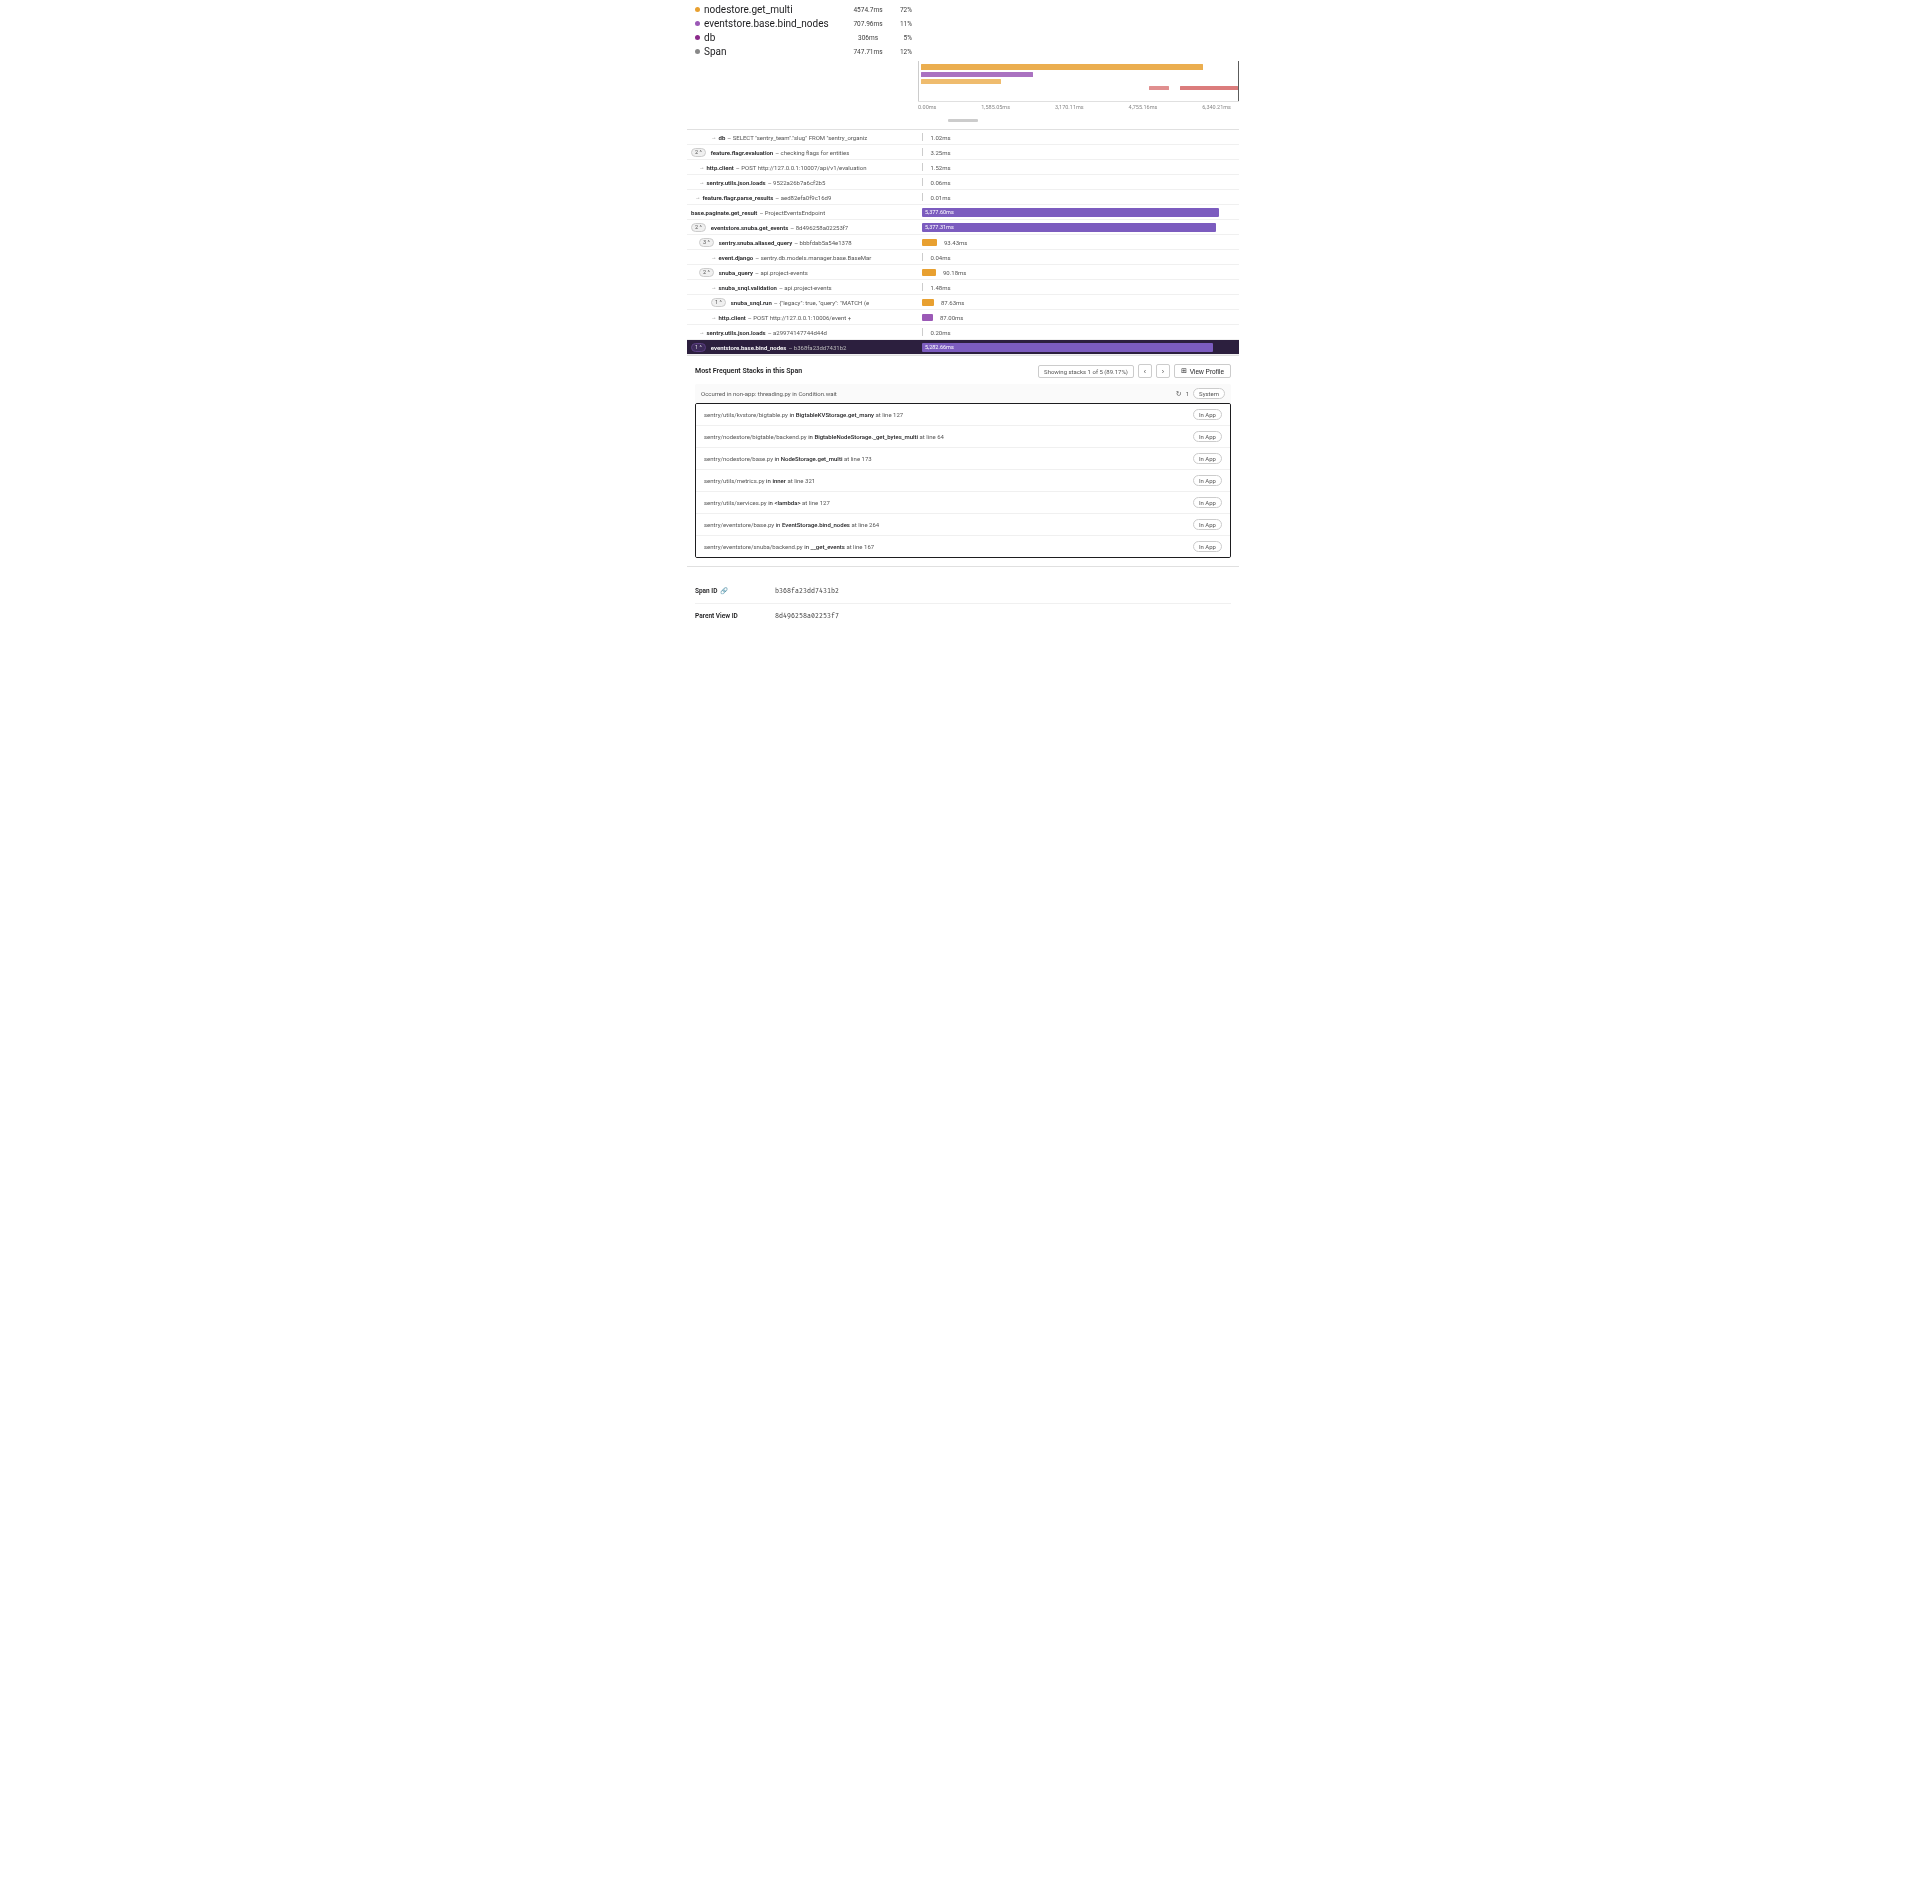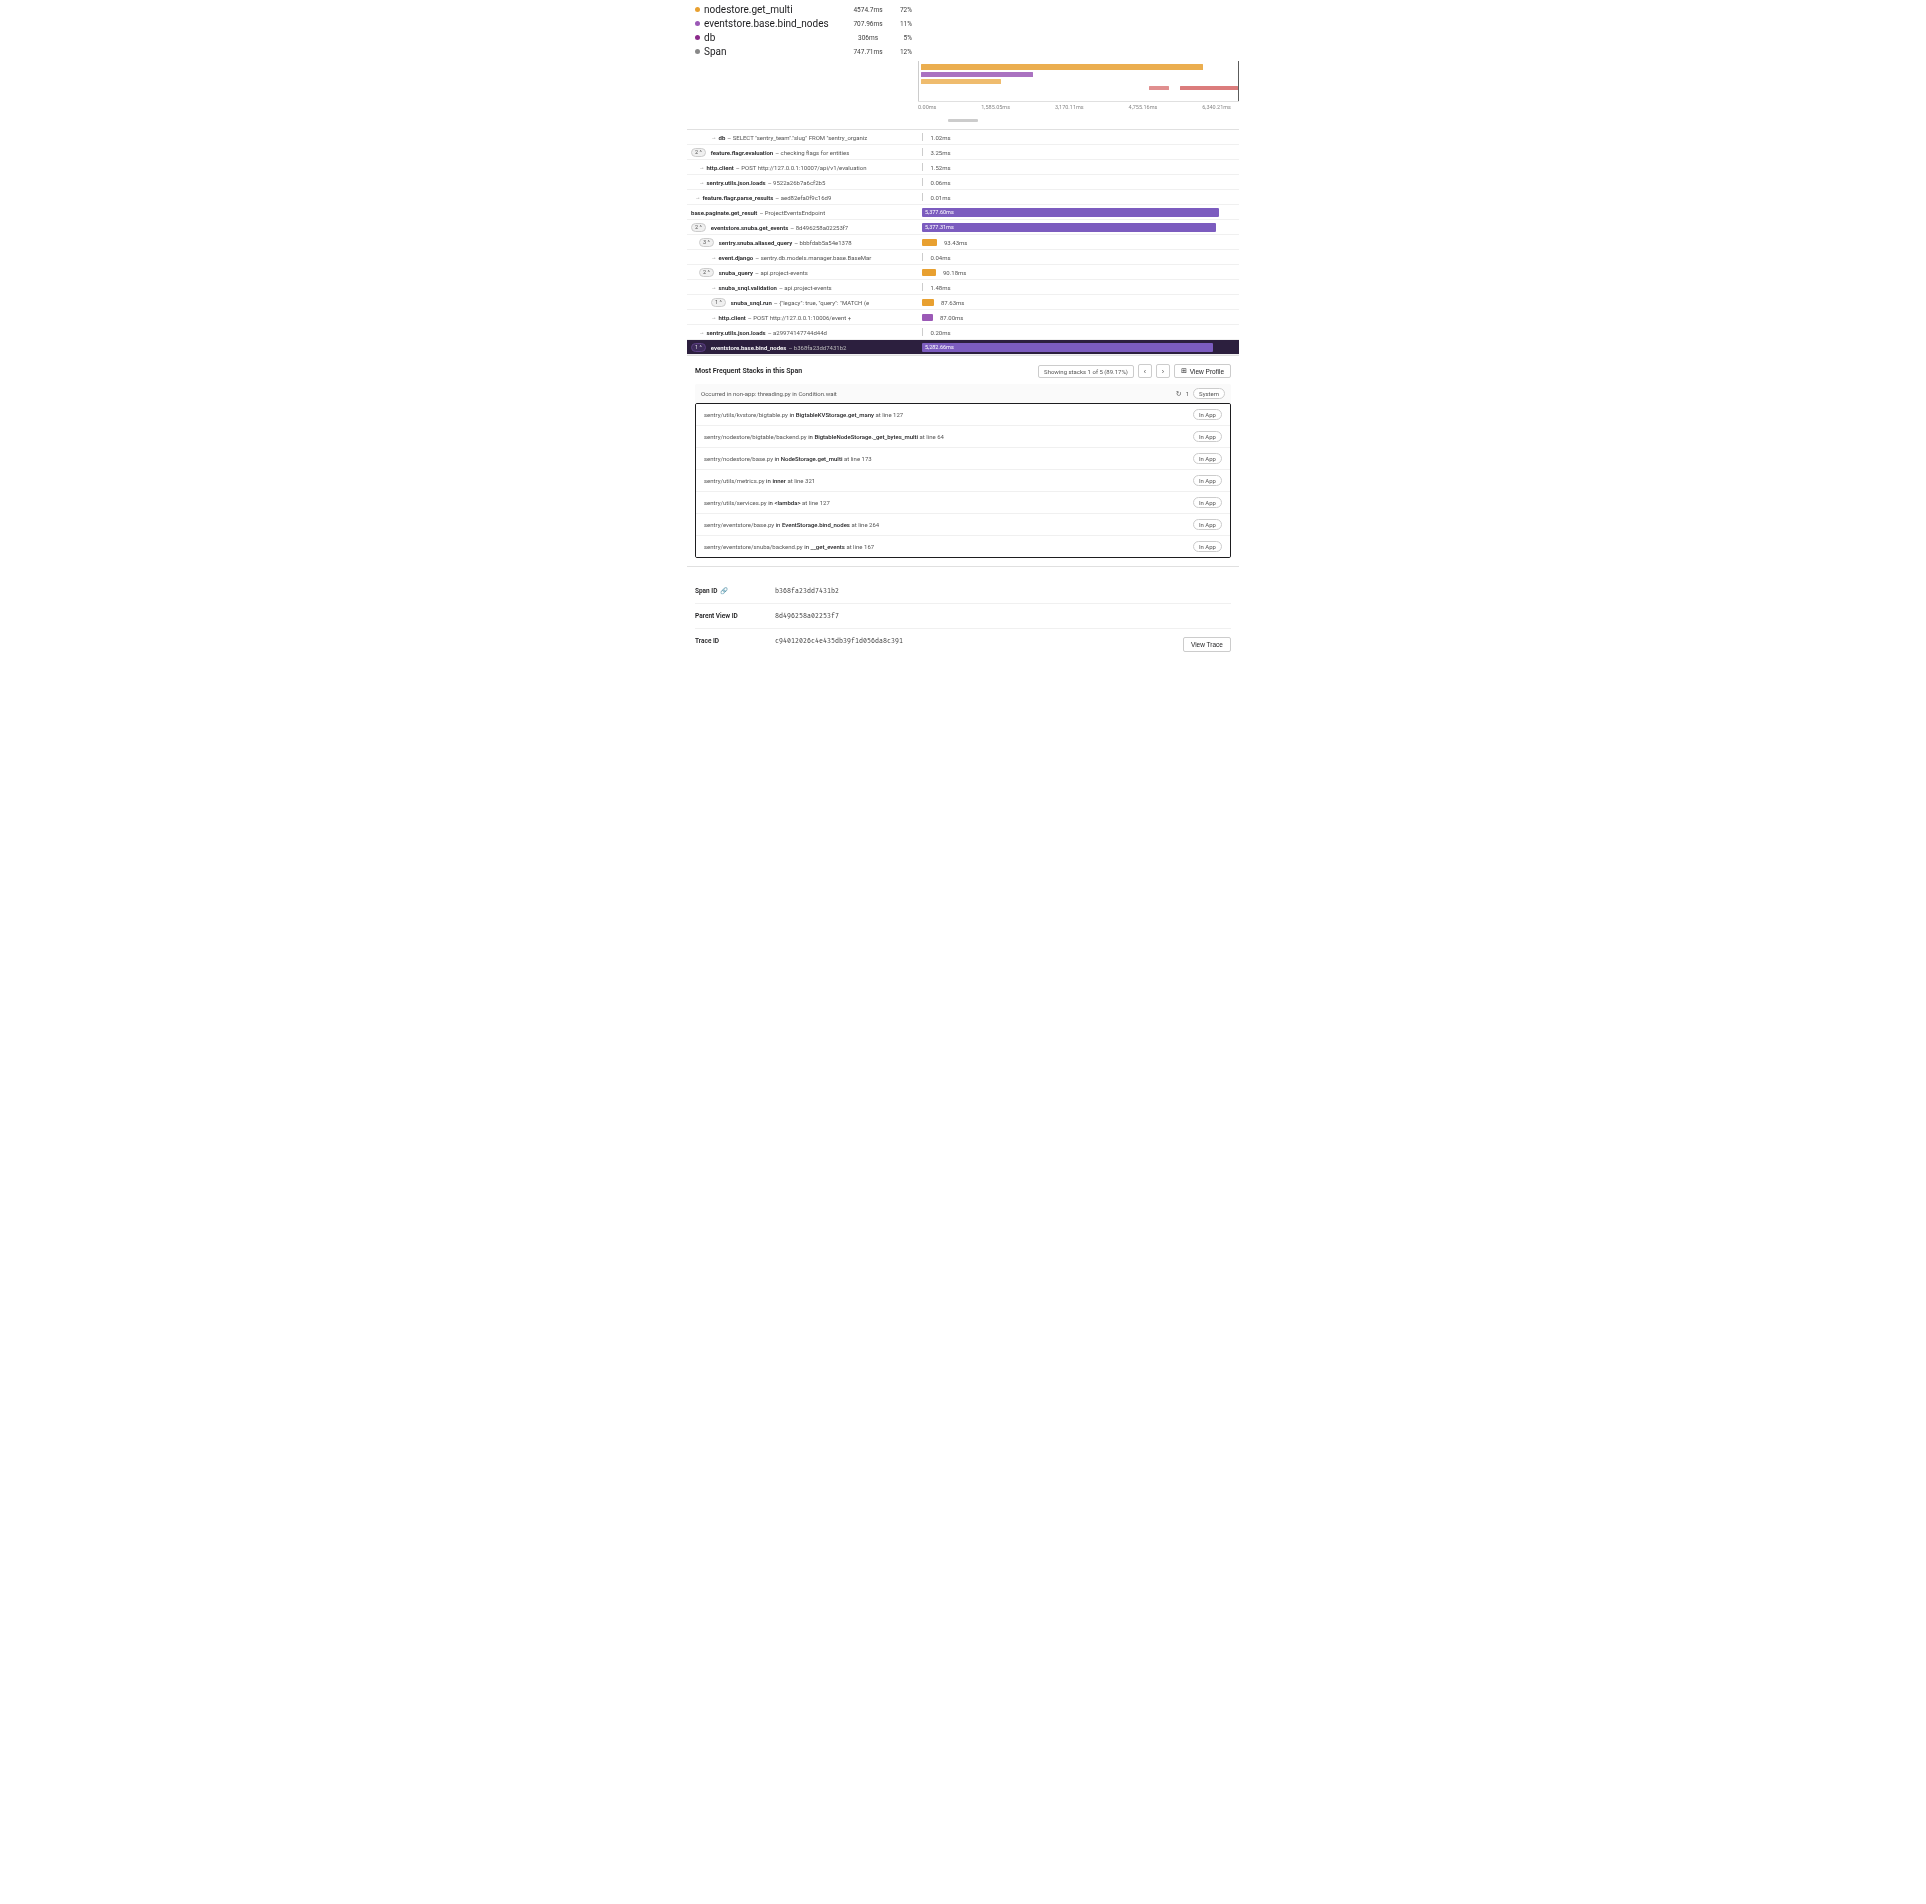--- a/index.html
+++ b/index.html
@@ -668,29 +668,18 @@
       <div class="detail-value">b368fa23dd7431b2</div>
     </div>
 
     <div class="detail-row">
       <div class="detail-label">
         <span>Parent View ID</span>
       </div>
       <div class="detail-value">8d496258a02253f7</div>
     </div>
 
-    <div class="detail-row">
-      <div class="detail-label">
-        <span>Trace ID</span>
-      </div>
-      <div class="detail-value">c94012026c4e435db39f1d056da8c391</div>
-      <div class="detail-actions">
-        <button class="view-trace-btn">
-          <span>View Trace</span>
-        </button>
-      </div>
-    </div>
 
 
   </div>
 
 </div>
 
 
 </body></html>

